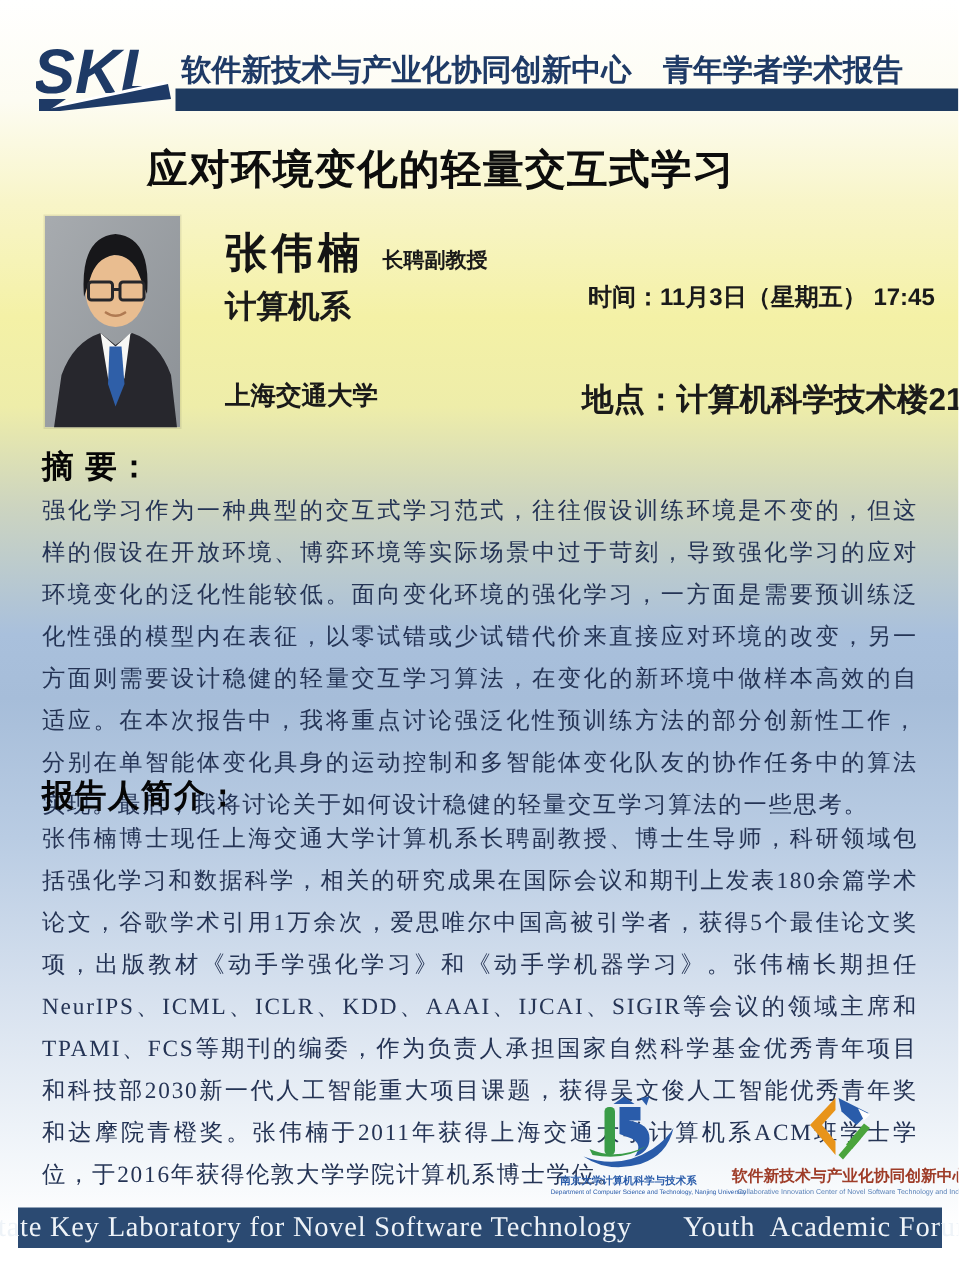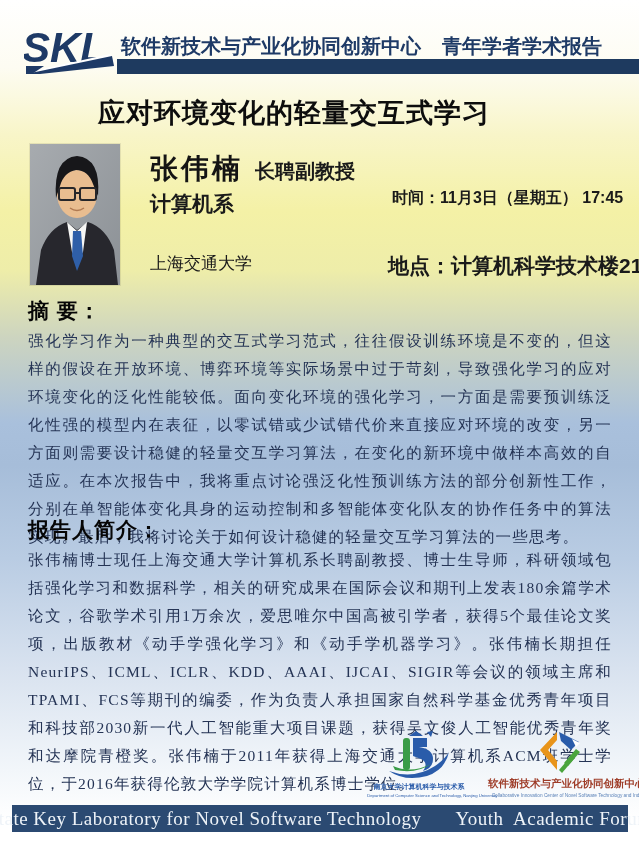--- a/index.html
+++ b/index.html
@@ -45,23 +45,23 @@
   
   .speaker-photo {
     position: absolute; left: 30px; top: 144px; width: 90px; height: 141px;
     box-shadow: 0 0 0 1px rgba(0,0,0,0.08);
   }
   .speaker-name-row { position: absolute; left: 150px; top: 150px; display: flex; align-items: baseline; gap: 12px; }
   .speaker-name {
     font-family: "Liberation Serif", serif;
     font-size: 28px; font-weight: bold; color: #141414; letter-spacing: 3px; text-align: right;
   }
-  .speaker-title { font-size: 20px; font-weight: bold; color: #1a1a1a; }
+  .speaker-title { font-size: 14px; font-weight: bold; color: #1a1a1a; }
   .speaker-dept  { position: absolute; left: 150px; top: 190px; font-size: 21px; font-weight: bold; color: #1a1a1a; }
-  .speaker-univ  { position: absolute; left: 150px; top: 252px; font-size: 17px; font-weight: normal; color: #1a1a1a; }
+  .speaker-univ  { position: absolute; left: 150px; top: 252px; font-size: 17px; font-weight: bold; color: #1a1a1a; }
   .talk-time     { position: absolute; left: 380px; top: 188px; font-size: 16px; font-weight: bold; color: #1a1a1a; white-space: nowrap; padding-left: 12px; }
   .talk-place    { position: absolute; left: 388px; top: 252px; font-size: 21px; font-weight: bold; color: #1a1a1a; white-space: nowrap; }
   
   .section-heading {
     position: absolute; left: 28px;
     font-size: 21px; font-weight: bold; color: #060606; letter-spacing: 1px;
   }
   .abstract-heading { top: 297px; text-align: center; }
   .bio-heading     { top: 516px; }
   .body-text {

